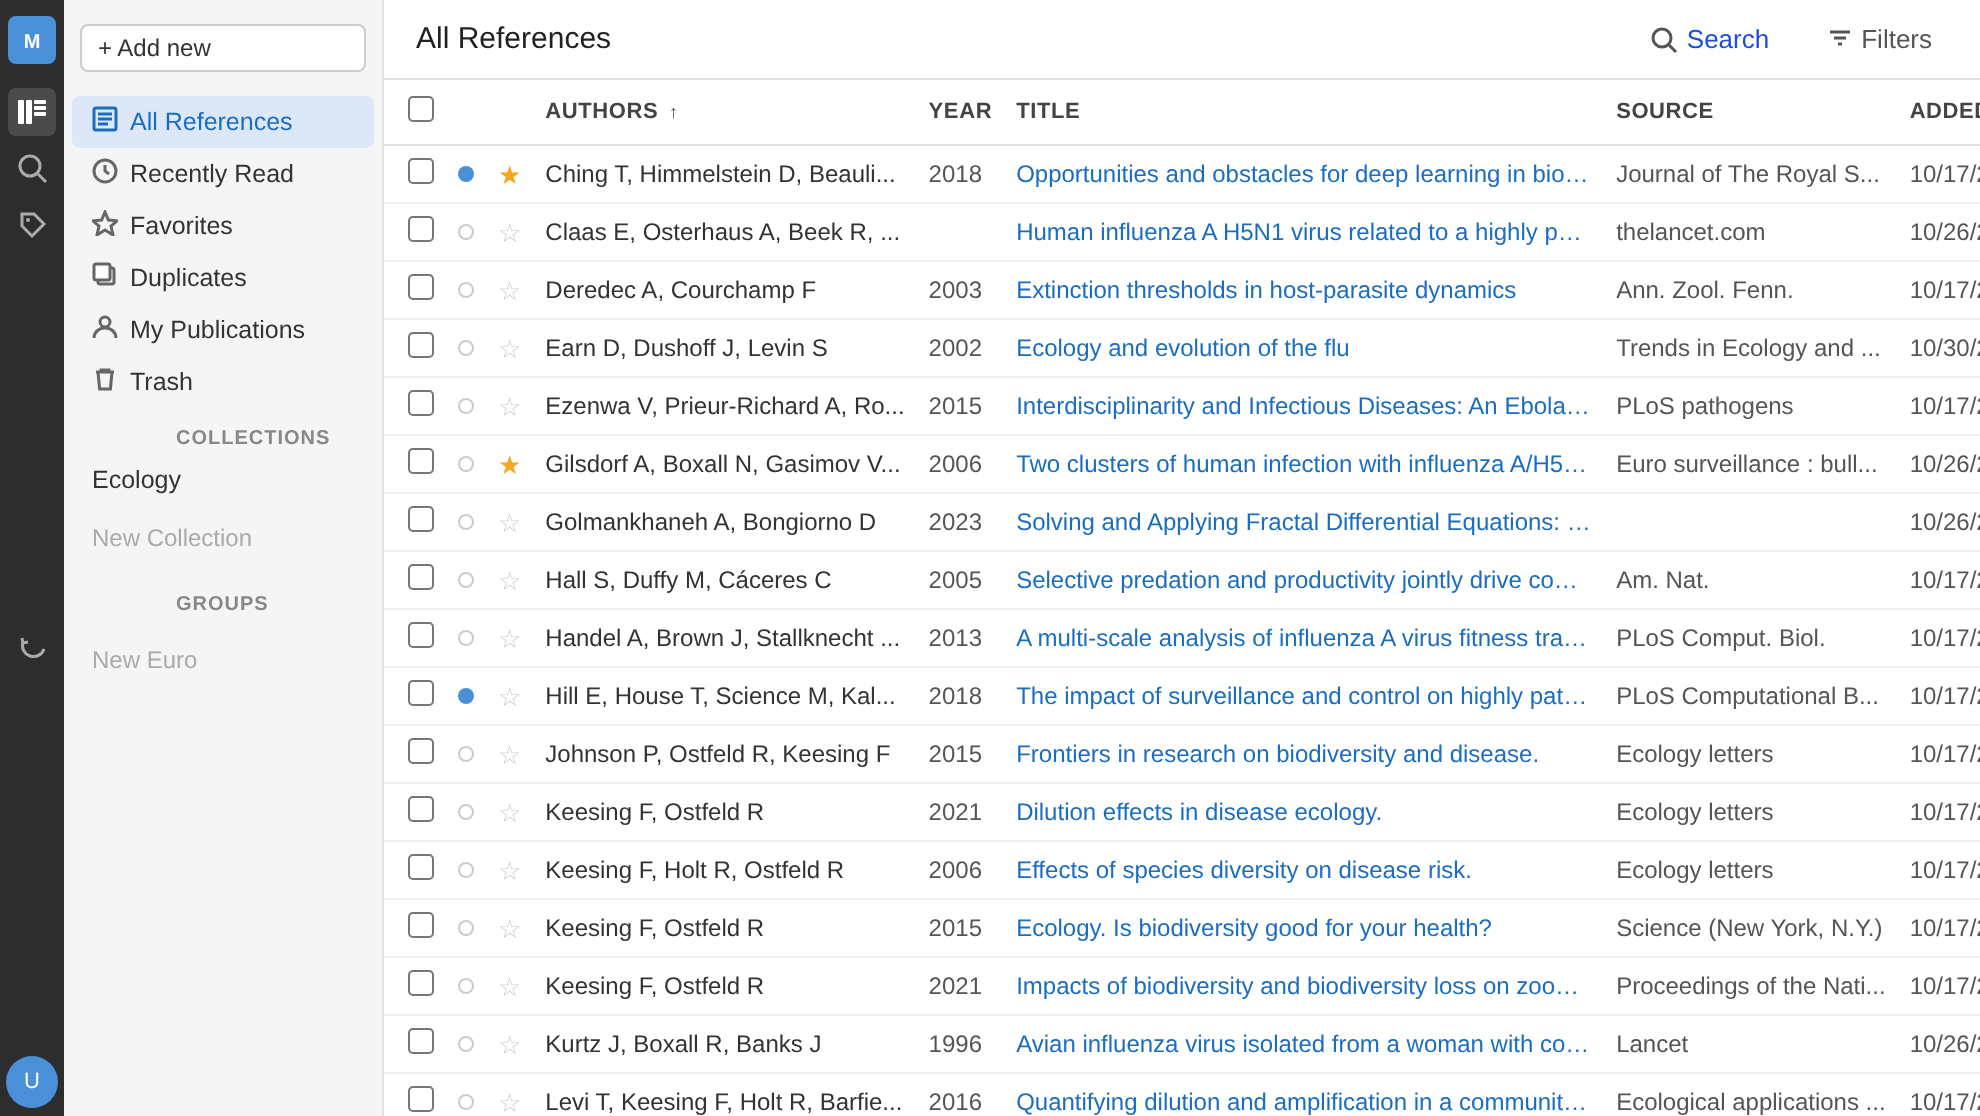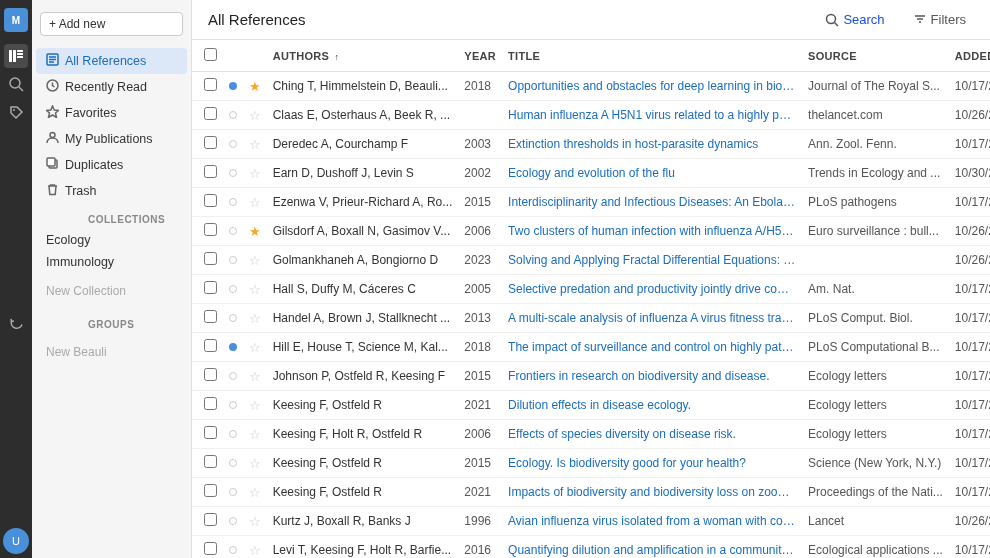--- a/index.html
+++ b/index.html
@@ -261,58 +261,55 @@
     <span class="icon">
       <svg width="13" height="13" viewBox="0 0 13 13" fill="none" stroke="currentColor" stroke-width="1.5">
           <polygon points="6.5,1 8.2,5 12.5,5.4 9.5,8 10.5,12.5 6.5,10 2.5,12.5 3.5,8 0.5,5.4 4.8,5"></polygon>
         </svg>
     </span>
     <span>Favorites</span>
   </div>
   <div class="sidebar-item">
     <span class="icon">
       <svg width="13" height="13" viewBox="0 0 13 13" fill="none" stroke="currentColor" stroke-width="1.5">
+          <rect x="3" y="3" width="8" height="8" rx="1"></rect>
+          <rect x="1" y="1" width="8" height="8" rx="1" fill="white"></rect>
+        </svg>
+    </span>
+    <span>Duplicates</span>
+  </div>
+  <div class="sidebar-item">
+    <span class="icon">
+      <svg width="13" height="13" viewBox="0 0 13 13" fill="none" stroke="currentColor" stroke-width="1.5">
           <circle cx="6.5" cy="4" r="2.5"></circle>
           <path d="M1 12c0-3 2.5-5 5.5-5s5.5 2 5.5 5"></path>
         </svg>
     </span>
     <span>My Publications</span>
-  </div>
-  <div class="sidebar-item">
-    <span class="icon">
-      <svg width="13" height="13" viewBox="0 0 13 13" fill="none" stroke="currentColor" stroke-width="1.5">
-          <rect x="3" y="3" width="8" height="8" rx="1"></rect>
-          <rect x="1" y="1" width="8" height="8" rx="1" fill="white"></rect>
-        </svg>
-    </span>
-    <span>Duplicates</span>
   </div>
   <div class="sidebar-item">
     <span class="icon">
       <svg width="13" height="13" viewBox="0 0 13 13" fill="none" stroke="currentColor" stroke-width="1.5">
           <polyline points="2,3 11,3"></polyline>
           <path d="M4.5 3V2h4v1"></path>
           <path d="M3 3l.8 8.5h5.4L10 3"></path>
         </svg>
     </span>
     <span>Trash</span>
   </div>
 
   <div class="sidebar-section-label">COLLECTIONS</div>
 
   <div class="sidebar-collection">
     <span>Ecology</span>
   </div>
-  <div class="sidebar-collection">
-    <span>Immunology</span>
-  </div>
   <div class="new-collection-link">New Collection</div>
 
   <div class="sidebar-section-label">GROUPS</div>
-  <div class="new-collection-link">New Beauli</div>
+  <div class="new-collection-link">New Euro</div>
 </div>
 
 <div class="main">
 
   <div class="topbar">
     <span class="topbar-title">All References</span>
     <div class="topbar-actions">
       <button class="search-btn">
         <svg width="14" height="14" viewBox="0 0 14 14" fill="none" stroke="#555" stroke-width="1.5">
             <circle cx="6" cy="6" r="4.5"></circle>

